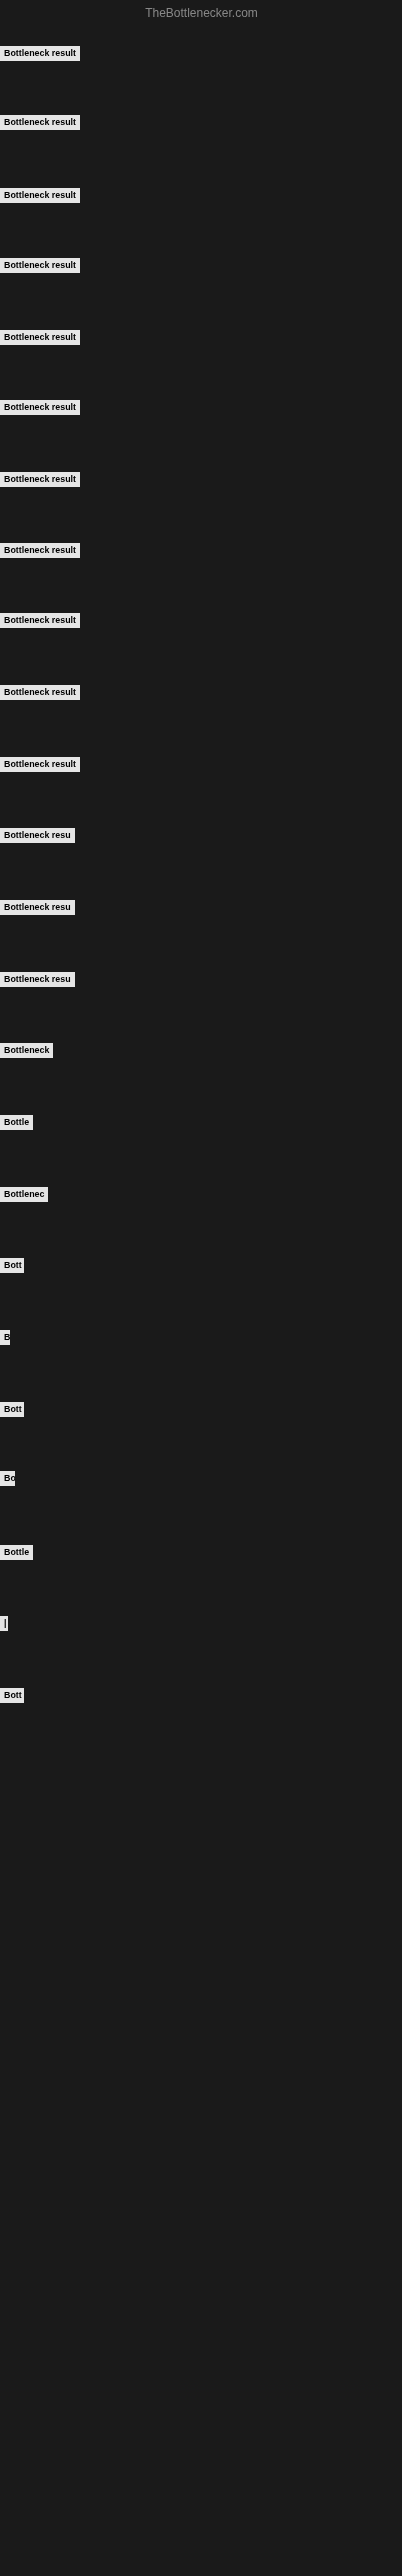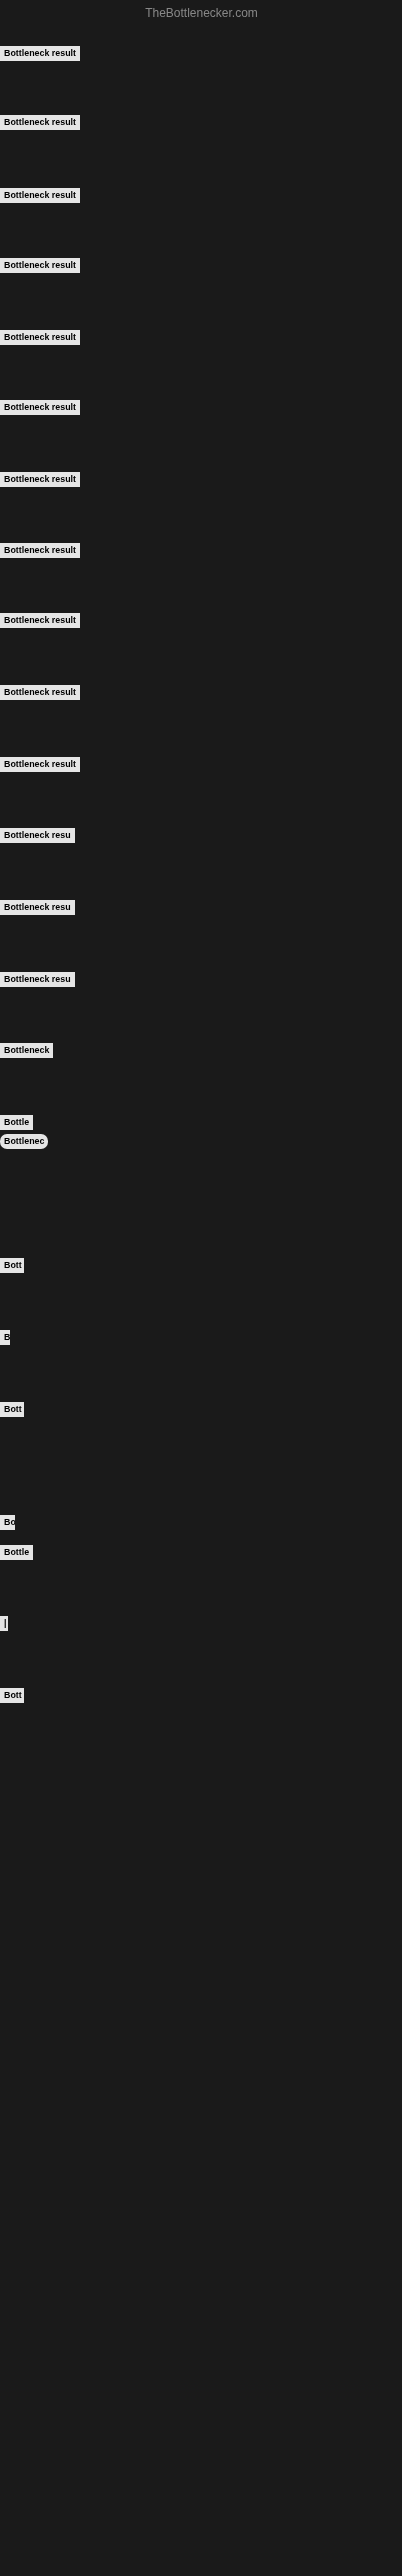--- a/index.html
+++ b/index.html
@@ -50,22 +50,22 @@
     <div class="bottleneck-label" style="top: 472px; max-width: 93px;">Bottleneck result</div>
     <div class="bottleneck-label" style="top: 543px; max-width: 92px;">Bottleneck result</div>
     <div class="bottleneck-label" style="top: 613px; max-width: 89px;">Bottleneck result</div>
     <div class="bottleneck-label" style="top: 685px; max-width: 93px;">Bottleneck result</div>
     <div class="bottleneck-label" style="top: 757px; max-width: 93px;">Bottleneck result</div>
     <div class="bottleneck-label" style="top: 828px; max-width: 81px;">Bottleneck resu</div>
     <div class="bottleneck-label" style="top: 900px; max-width: 81px;">Bottleneck resu</div>
     <div class="bottleneck-label" style="top: 972px; max-width: 81px;">Bottleneck resu</div>
     <div class="bottleneck-label" style="top: 1043px; max-width: 58px;">Bottleneck</div>
     <div class="bottleneck-label" style="top: 1115px; max-width: 35px;">Bottle</div>
-    <div class="bottleneck-label" style="top: 1134px; max-width: 50px; border-radius: 7px;">Bottlenec</div>
+    <div class="bottleneck-label" style="top: 1187px; max-width: 50px;">Bottlenec</div>
     <div class="bottleneck-label" style="top: 1258px; max-width: 24px;">Bott</div>
     <div class="bottleneck-label" style="top: 1330px; max-width: 9.7px;">B</div>
     <div class="bottleneck-label" style="top: 1402px; max-width: 24px;">Bott</div>
-    <div class="bottleneck-label" style="top: 1515px; max-width: 14.5px;">Bo</div>
+    <div class="bottleneck-label" style="top: 1471px; max-width: 14.5px;">Bo</div>
     <div class="bottleneck-label" style="top: 1545px; max-width: 39px;">Bottle</div>
     <div class="bottleneck-label" style="top: 1616px; max-width: 4.8px;">|</div>
     <div class="bottleneck-label" style="top: 1688px; max-width: 24px;">Bott</div>
   </div>
 
 
 </body></html>

